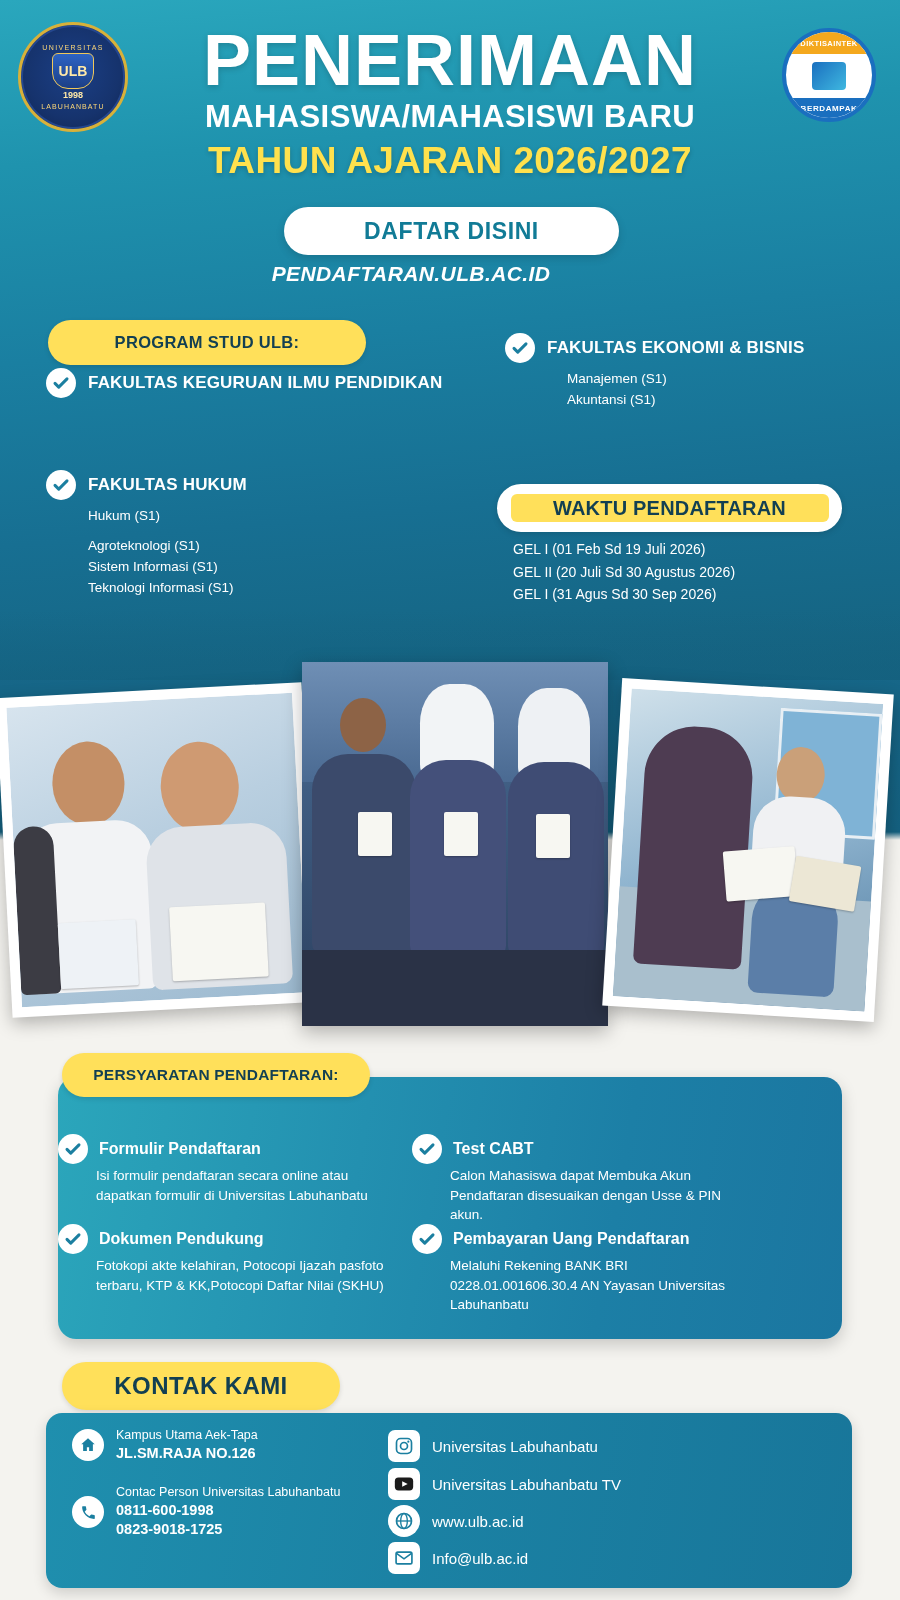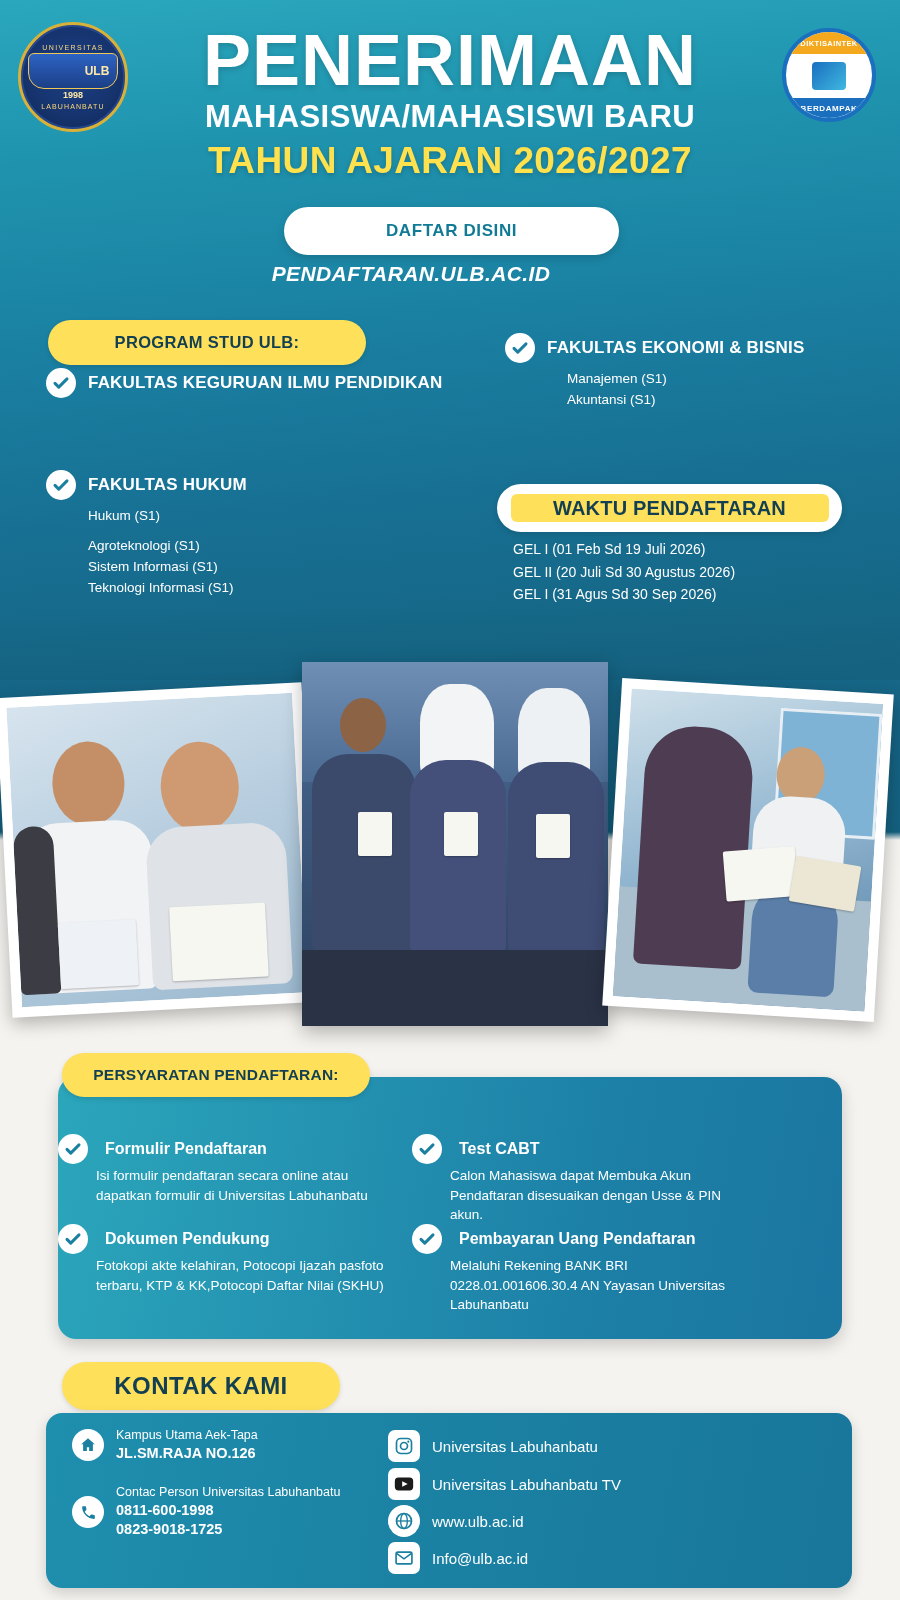--- a/index.html
+++ b/index.html
@@ -57,21 +57,21 @@
     letter-spacing: 1.4px;
     color: #ffd978;
     margin-bottom: 2px;
   }
   .ulb-logo .crest {
     width: 40px; height: 34px;
     border-radius: 6px 6px 16px 16px;
     background: linear-gradient(180deg, #2d63c4 0%, #1c3f86 100%);
     border: 1.6px solid #f0c85a;
     display: flex; align-items: center; justify-content: center;
-    font-size: 12px; font-weight: bold; color: #ffe9a8; padding-left: 48px;
+    font-size: 14px; font-weight: bold; color: #ffe9a8;
   }
   .ulb-logo .year {
     font-size: 9px;
     font-weight: bold;
     color: #ffe9a8;
     margin-top: 2px;
   }
   .ulb-logo .ring-bottom {
     font-size: 7px;
     letter-spacing: 1.1px;
@@ -150,21 +150,21 @@
     margin-top: 2px;
     text-shadow: 0 2px 5px rgba(0,0,0,.2);
   }
   .cta-pill {
     position: absolute;
     left: 284px; top: 207px;
     width: 335px; height: 48px;
     background: #ffffff;
     border-radius: 26px;
     display: flex; align-items: center; justify-content: center;
-    font-size: 17px;
+    font-size: 23px;
     font-weight: 800;
     color: #117b96;
     letter-spacing: .6px;
     box-shadow: 0 3px 8px rgba(0,0,0,.15);
   }
   .cta-url {
     position: absolute;
     left: 0; top: 262px;
     width: 822px;
     text-align: center;
@@ -302,21 +302,21 @@
     position: absolute;
     left: 62px; top: 1053px;
     width: 308px; height: 44px;
     font-size: 15.5px;
     letter-spacing: .2px;
   }
   .req-item { position: absolute; width: 330px; }
   .req-head {
     display: flex;
     align-items: center;
-    gap: 17px;
+    gap: 11px;
   }
   .req-title {
     font-size: 16px;
     font-weight: 800;
     color: #ffffff;
   }
   .req-text {
     margin-top: 2px;
     padding-left: 38px;
     color: #ffffff;

